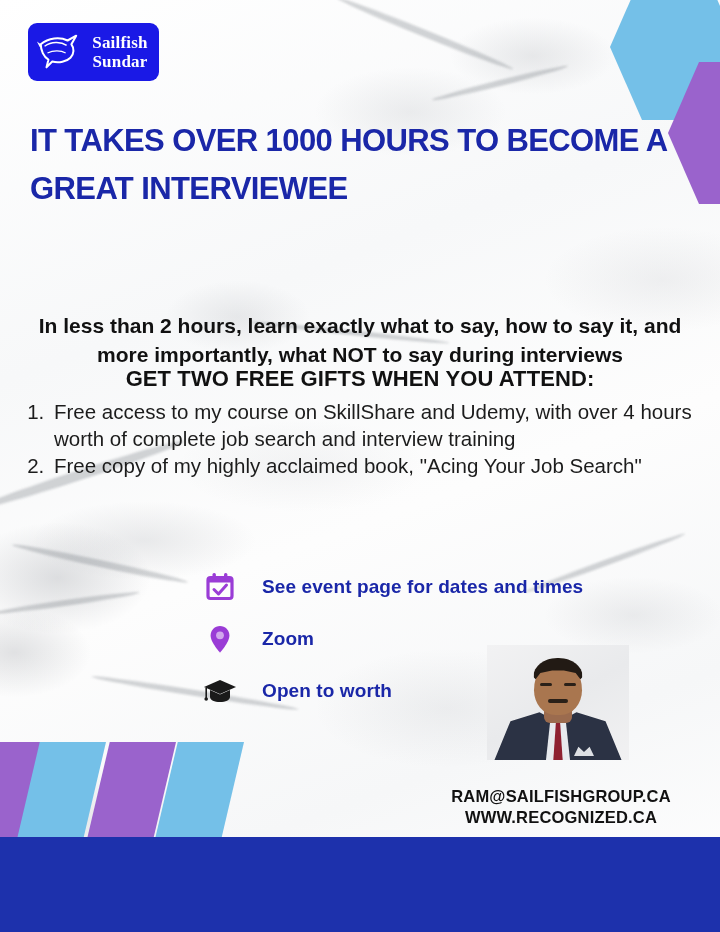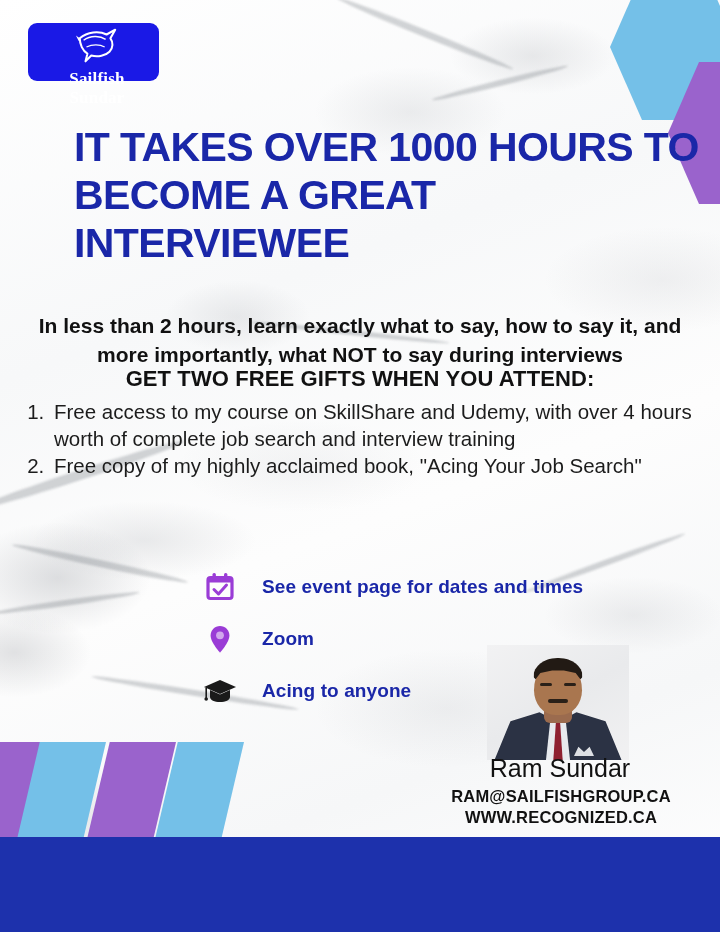--- a/index.html
+++ b/index.html
@@ -98,48 +98,46 @@
     left: 28px;
     top: 23px;
     width: 131px;
     height: 58px;
     background: #1A19E6;
     border-radius: 9px;
     display: flex;
     align-items: center;
     padding-left: 7px;
     box-sizing: border-box;
-    flex-direction: column;
   }
   .logo-mark { width: 46px; height: 46px; flex: none; }
   .logo-text {
     color: #ffffff;
     font-family: "Liberation Serif", serif;
     font-size: 17px;
     line-height: 19px;
     font-weight: 700;
     text-align: center;
     flex: 1;
     letter-spacing: 0.2px;
   }
 
   
   .headline {
     position: absolute;
     left: 30px;
     top: 96px;
     width: 640px;
     color: #1A27A8;
-    font-size: 41px;
+    font-size: 31px;
     line-height: 48px;
     font-weight: 700;
     letter-spacing: -0.6px;
     font-stretch: condensed;
     text-transform: uppercase;
-    margin-left: 44px;
   }
 
   
   .intro {
     position: absolute;
     left: 22px;
     top: 232px;
     width: 676px;
     text-align: center;
     color: #1c1c1c;
@@ -437,37 +435,36 @@
     <div class="detail-row">
       <span class="detail-icon">
         <svg width="34" height="34" viewBox="0 0 34 34">
           <path d="M17 6 L33 13 L17 20 L1 13 Z" fill="#1a1a1a"></path>
           <path d="M7 16 L7 23 C7 26, 11.5 28, 17 28 C22.5 28, 27 26, 27 23 L27 16
                    L17 20.5 Z" fill="#1a1a1a"></path>
           <path d="M3.2 14 L3.2 24" stroke="#1a1a1a" stroke-width="1.6" fill="none"></path>
           <circle cx="3.2" cy="25" r="1.8" fill="#1a1a1a"></circle>
         </svg>
       </span>
-      <span class="detail-label">Acing to anyone</span>
+      <span class="detail-label">Open to worth</span>
     </div>
 
   </div>
 
   <div class="portrait">
     <div class="p-suit"></div>
     <div class="p-shirt"></div>
     <div class="p-tie"></div>
     <div class="p-pocket"></div>
     <div class="p-neck"></div>
     <div class="p-head"></div>
     <div class="p-hair"></div>
     <div class="p-brow l"></div>
     <div class="p-brow r"></div>
     <div class="p-stache"></div>
   </div>
 
-  <div class="speaker-name">Ram Sundar</div>
   <div class="contact">
     <div>RAM@SAILFISHGROUP.CA</div>
     <div>WWW.RECOGNIZED.CA</div>
   </div>
 
 </div>
 
 </body></html>

